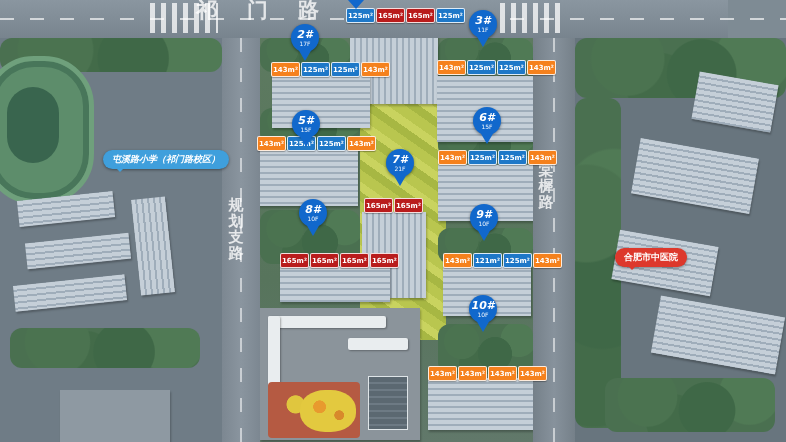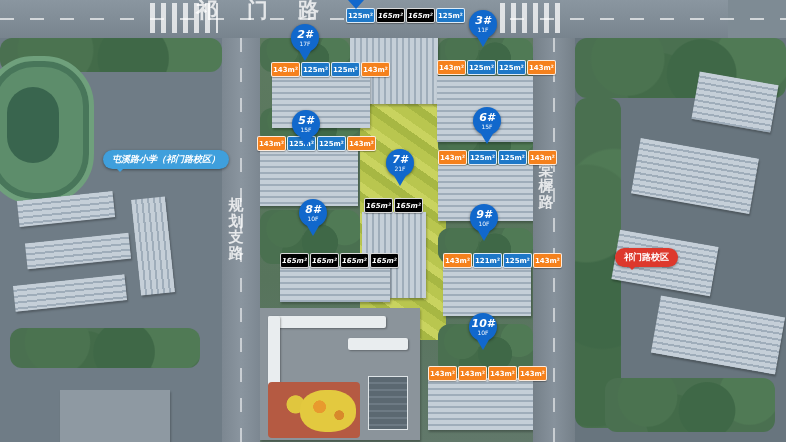--- a/index.html
+++ b/index.html
@@ -56,21 +56,21 @@
   .pin-floors{font-size:6px;margin-top:1px;opacity:.95;}
   .pin-tail{width:0;height:0;margin:-3px auto 0;border-left:7px solid transparent;
     border-right:7px solid transparent;border-top:12px solid #1168cc;}
   .pin-partial{position:absolute;left:348px;top:0;width:0;height:0;z-index:6;
     border-left:8px solid transparent;border-right:8px solid transparent;border-top:9px solid #1168cc;}
   
   .banner{position:absolute;display:flex;z-index:5;text-align:right;}
   .tag{height:13px;min-width:23px;padding:0 1px;margin:0 1px 0 0;display:flex;align-items:center;
     justify-content:center;color:#fff;font-size:7px;font-weight:bold;white-space:nowrap;
     border:1px solid rgba(255,255,255,.85);border-radius:2px;box-shadow:0 1px 1px rgba(0,0,0,.3);}
-  .tag.blue{background:#1e78c8;} .tag.orange{background:#f5811d;} .tag.green{background:#000000;font-style:italic;}
+  .tag.blue{background:#1e78c8;} .tag.orange{background:#f5811d;} .tag.green{background:#b91c1c;}
   
   .poi{position:absolute;z-index:7;padding:3px 9px;border-radius:11px;color:#fff;font-size:9px;
     font-weight:bold;white-space:nowrap;box-shadow:0 1px 3px rgba(0,0,0,.4);cursor:pointer;}
   .poi::after{content:"";position:absolute;left:13px;bottom:-7px;border:4px solid transparent;}
   .poi.school{background:#3f9fdc;font-style:italic;} .poi.school::after{border-top-color:#3f9fdc;}
   .poi.hospital{background:#dd382c;} .poi.hospital::after{border-top-color:#dd382c;}
 </style>
 </head>
 <body>
 
@@ -240,24 +240,24 @@
     </div>
       <div class="pin-tail"></div>
   </div>
   <div class="pin" style="left:484px;top:204px">
     <div class="pin-head">
       <span class="pin-label">9#</span>
       <span class="pin-floors">10F</span>
     </div>
       <div class="pin-tail"></div>
   </div>
-  <div class="pin" style="left:483px;top:313px">
+  <div class="pin" style="left:483px;top:295px">
     <div class="pin-head">
       <span class="pin-label">10#</span>
       <span class="pin-floors">10F</span>
     </div>
       <div class="pin-tail"></div>
   </div>
 
   <div class="poi school" style="left:103px;top:150px">屯溪路小学（祁门路校区）</div>
-  <div class="poi hospital" style="left:615px;top:248px">祁门路校区</div>
+  <div class="poi hospital" style="left:615px;top:248px">合肥市中医院</div>
 
 </div>
 
 </body></html>

